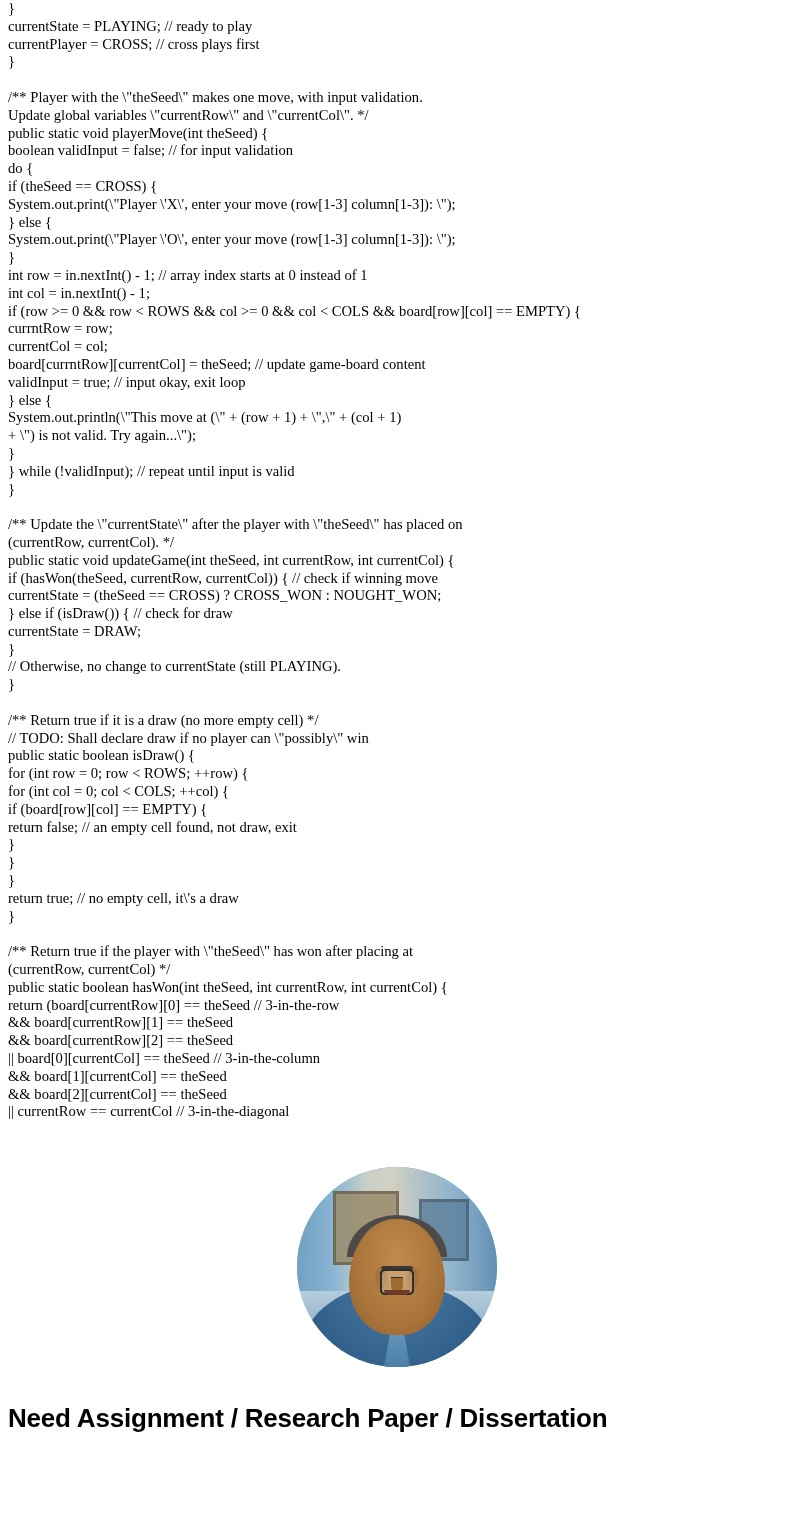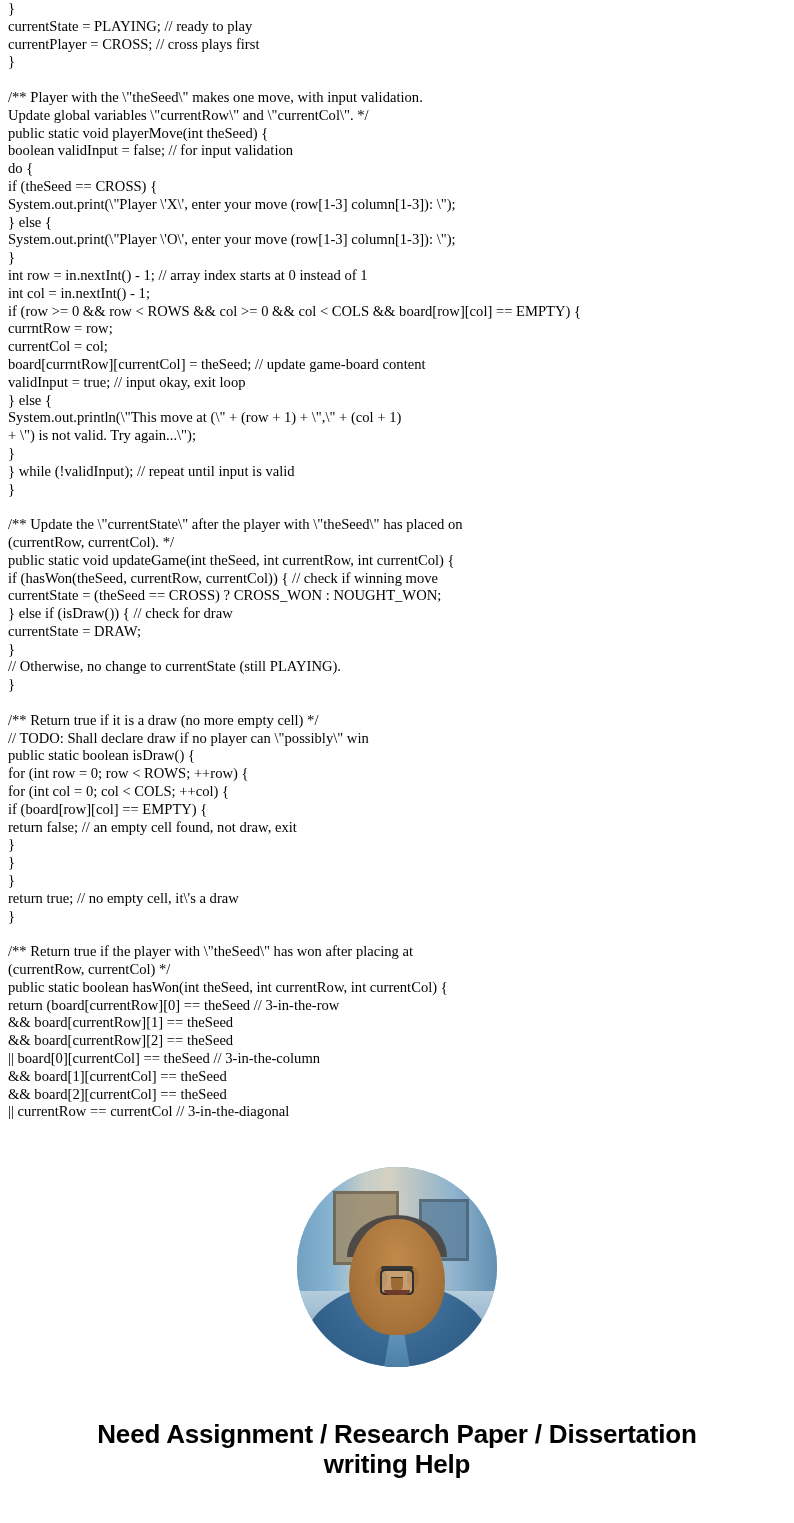--- a/index.html
+++ b/index.html
@@ -200,22 +200,21 @@
     position: absolute;
     top: 51%;
     left: 50%;
     transform: translateX(-50%);
     width: 12px;
     height: 14px;
     background: #9c6a33;
     border-radius: 0 0 50% 50%;
   }
   .promo {
-    margin-top: 52px;
-    text-align: center;
+    margin-top: 36px;
     font-family: "Liberation Sans", sans-serif;
     font-weight: bold;
     font-size: 26px;
     line-height: 30px;
     letter-spacing: -0.2px;
   }
   .promo .line2 {
     margin-top: 0;
   }
   .promo .contact {
@@ -250,16 +249,15 @@
         <div class="ph-glass-r"></div>
         <div class="ph-bridge"></div>
         <div class="ph-nose"></div>
         <div class="ph-mouth"></div>
       </div>
     </div>
   </div>
 
   <div class="promo">
     <div class="line1">Need Assignment / Research Paper / Dissertation</div>
-    <div class="line2">writing Help</div>
   </div>
 
 </div>
 
 </body></html>

